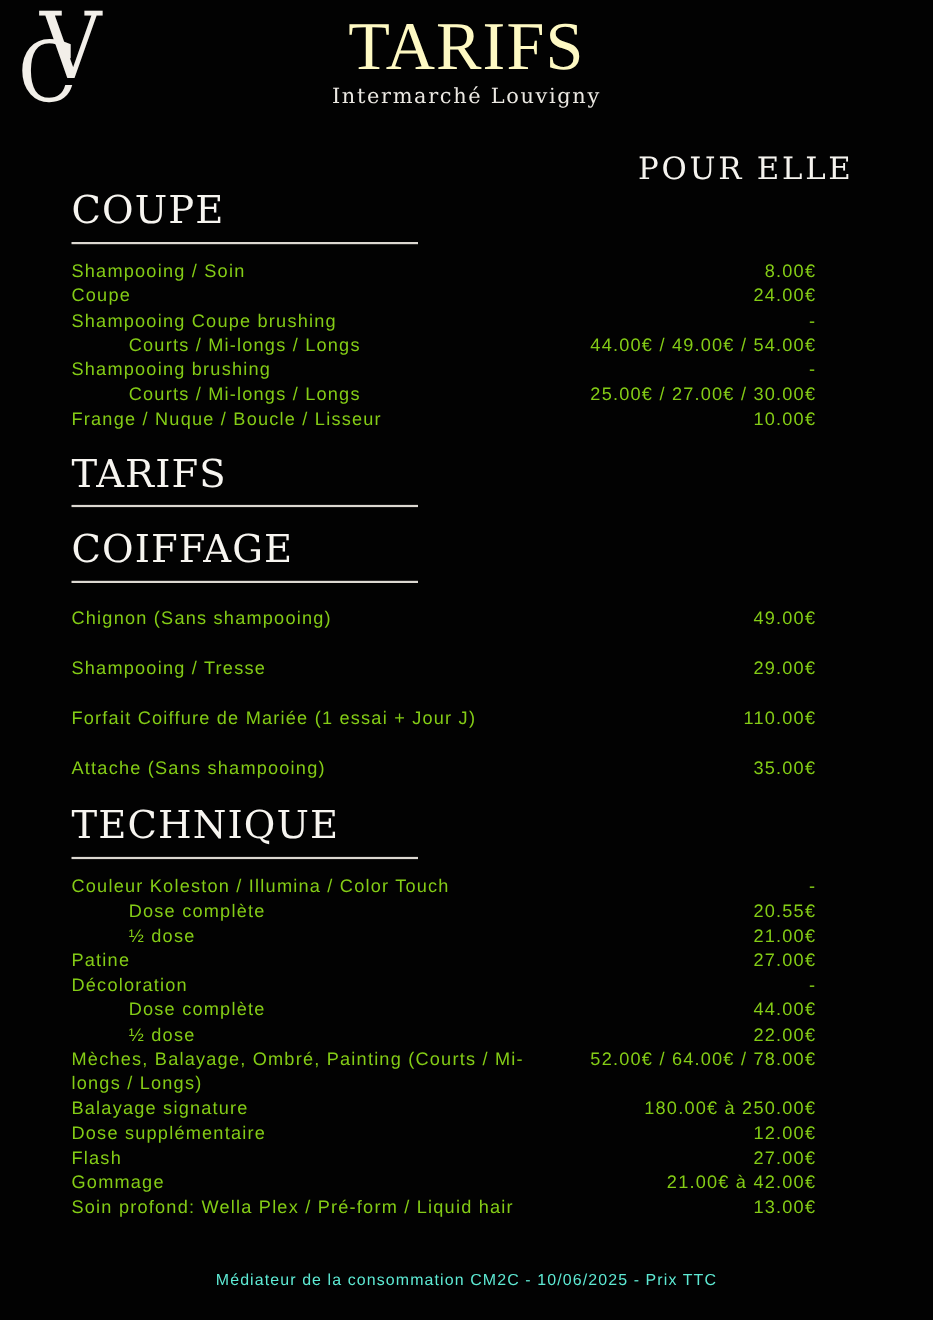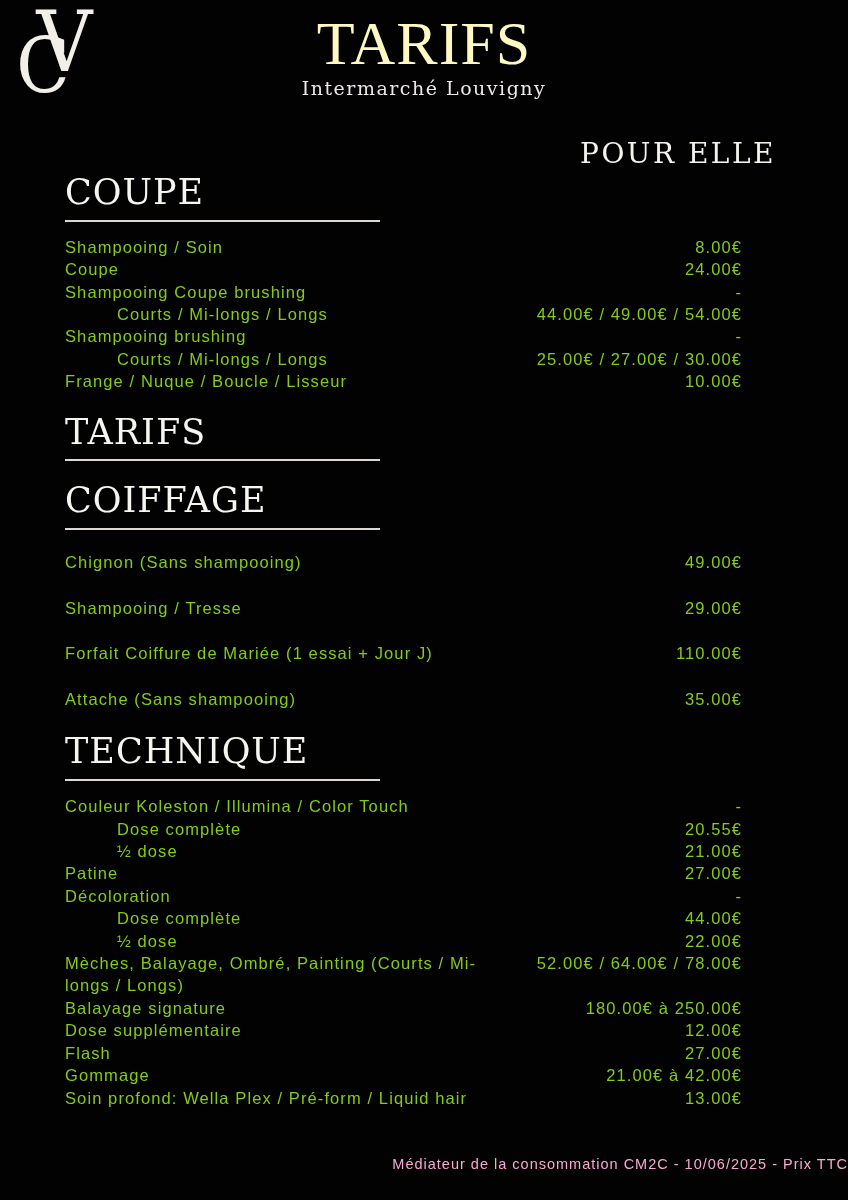--- a/index.html
+++ b/index.html
@@ -91,24 +91,24 @@
     margin-left: auto;
     padding-left: 12px;
     white-space: nowrap;
     text-align: right;
   }
   
   .footer {
     position: absolute;
     left: 0; right: 0;
     top: 1156px;
-    text-align: right;
+    text-align: center;
     font-size: 14.5px;
     letter-spacing: 1px;
-    color: #f9a8d4;
+    color: #5eead4;
   }
 </style>
 </head>
 <body style="background: rgb(2, 2, 2);">
 
 <div class="page">
 
   <div class="logo">
     <span class="logo-c">C</span>
     <span class="logo-v">V</span>

